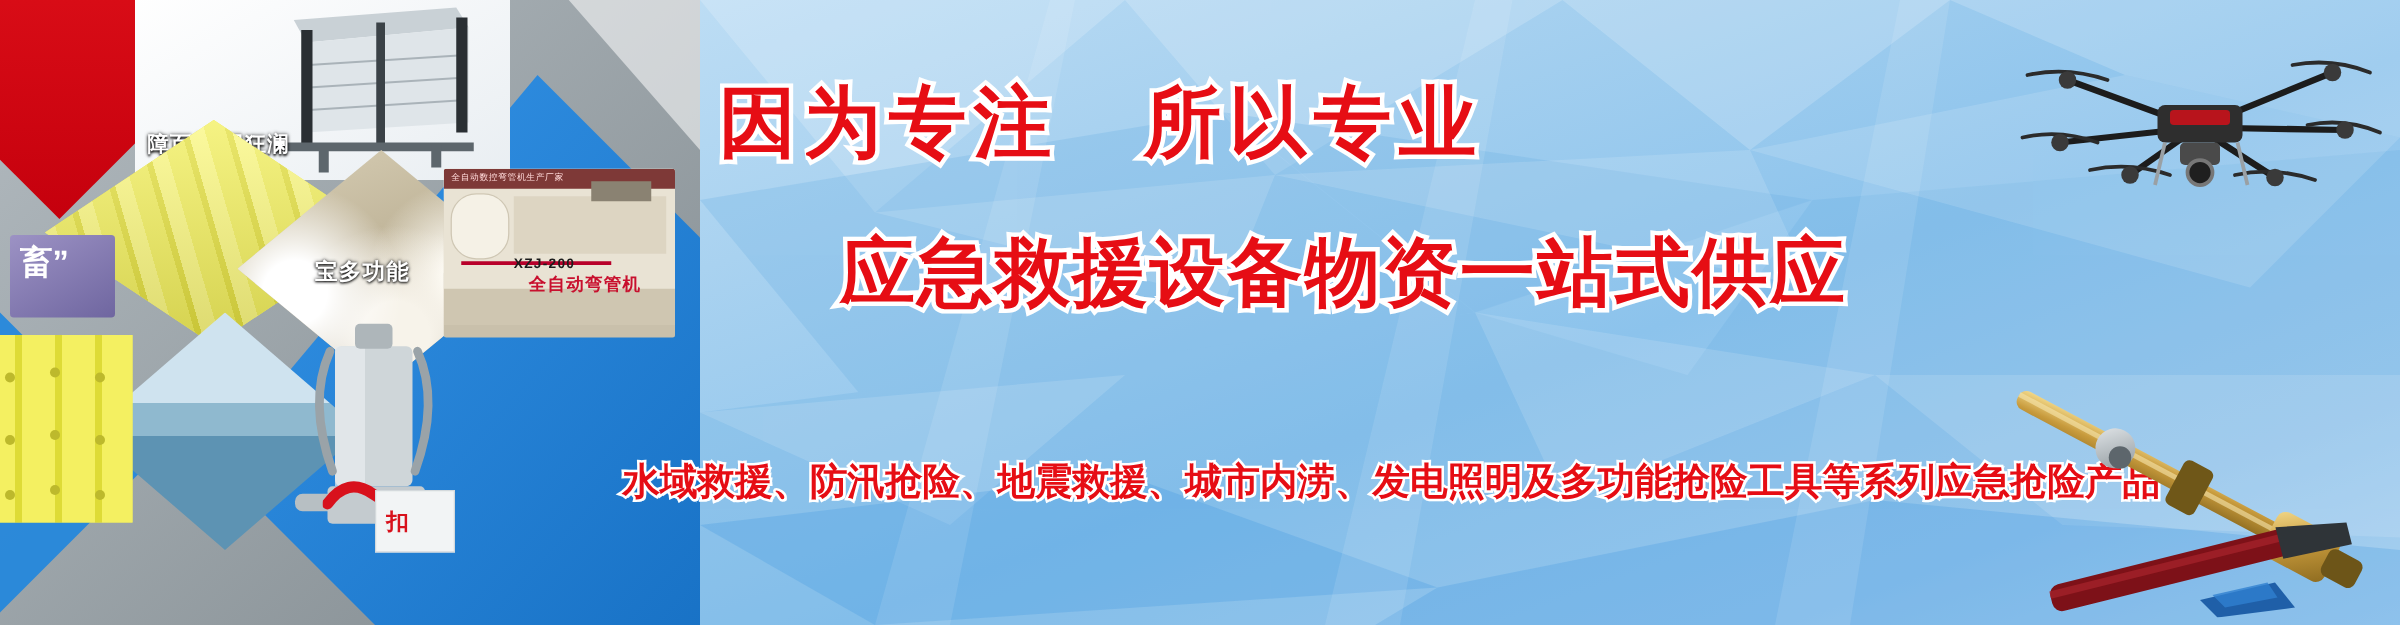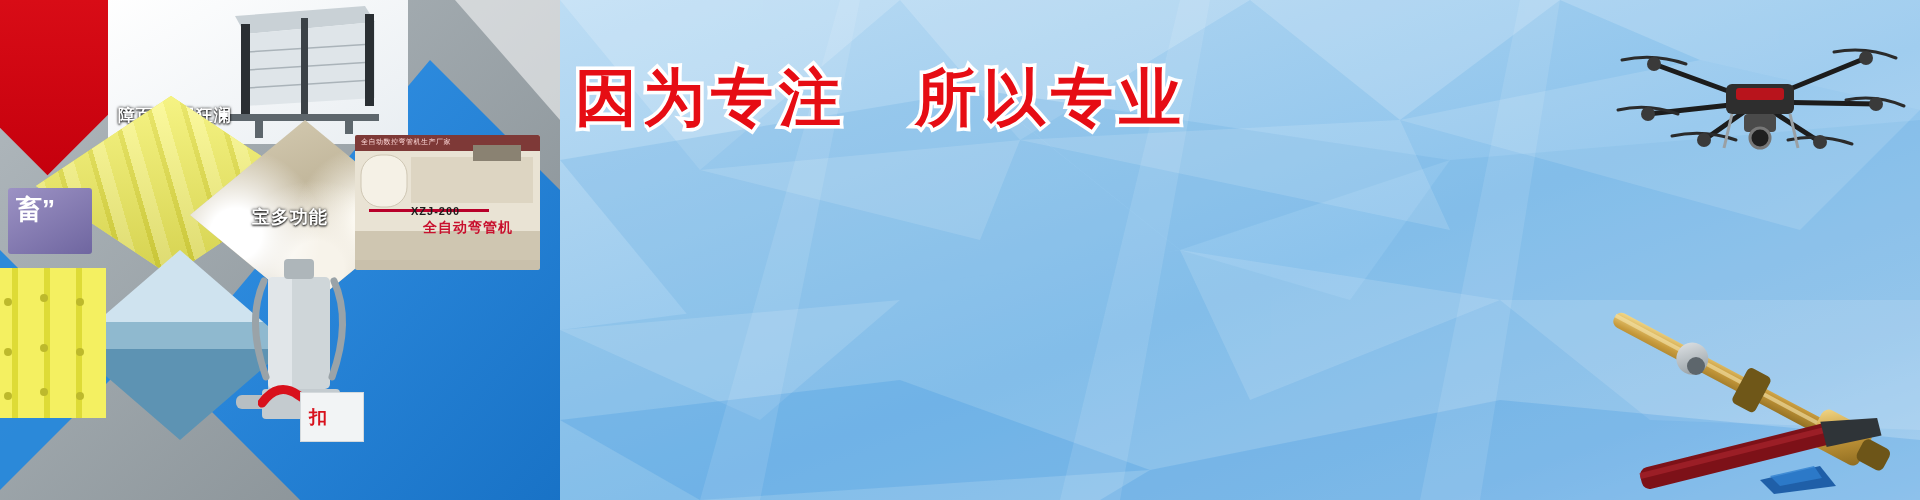--- a/index.html
+++ b/index.html
@@ -266,20 +266,22 @@
       </svg>
     </div>
 
     <div class="tile" style="left:300px;top:392px;width:62px;height:48px;background:#f2f4f5;border:1px solid #d4d9dc;">
       <div style="position:absolute;left:8px;top:12px;color:#d8111c;font-size:18px;font-weight:bold;">扣</div>
     </div>
   </div>
 
   <div class="headline-wrap">
     <div class="hl hl-1">因为专注　所以专业</div>
+    <div class="hl hl-2">应急救援设备物资一站式供应</div>
+    <div class="hl hl-3">水域救援、防汛抢险、地震救援、城市内涝、发电照明及多功能抢险工具等系列应急抢险产品</div>
   </div>
 
   <div class="obj drone">
     <svg viewBox="0 0 300 120">
       <g stroke="#1c1c1c" stroke-width="5" fill="none" stroke-linecap="round">
         <line x1="150" y1="58" x2="46" y2="20"></line>
         <line x1="150" y1="58" x2="258" y2="14"></line>
         <line x1="150" y1="58" x2="40" y2="70"></line>
         <line x1="150" y1="58" x2="268" y2="60"></line>
         <line x1="150" y1="58" x2="96" y2="96"></line>

